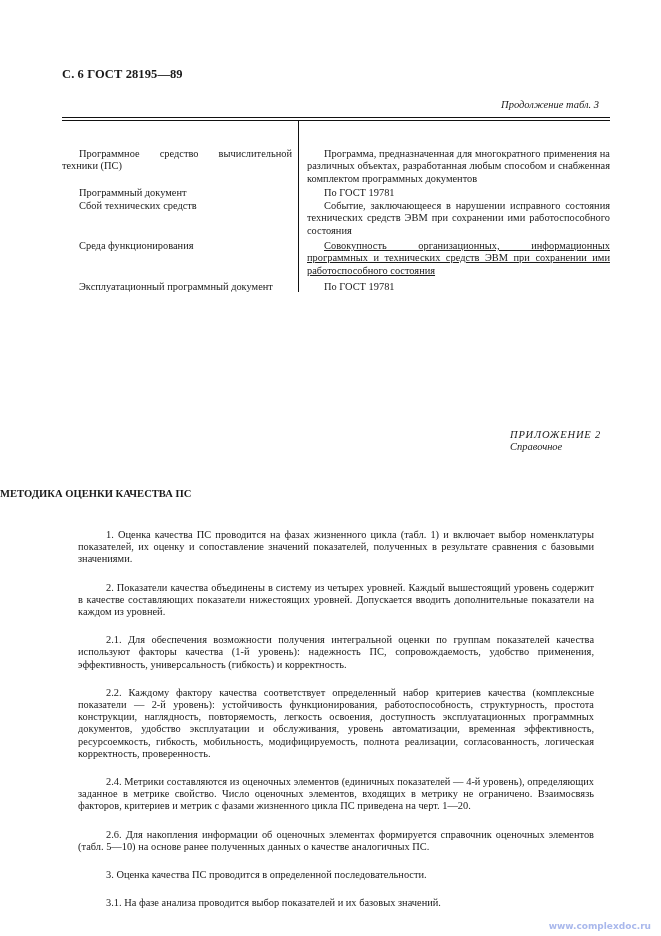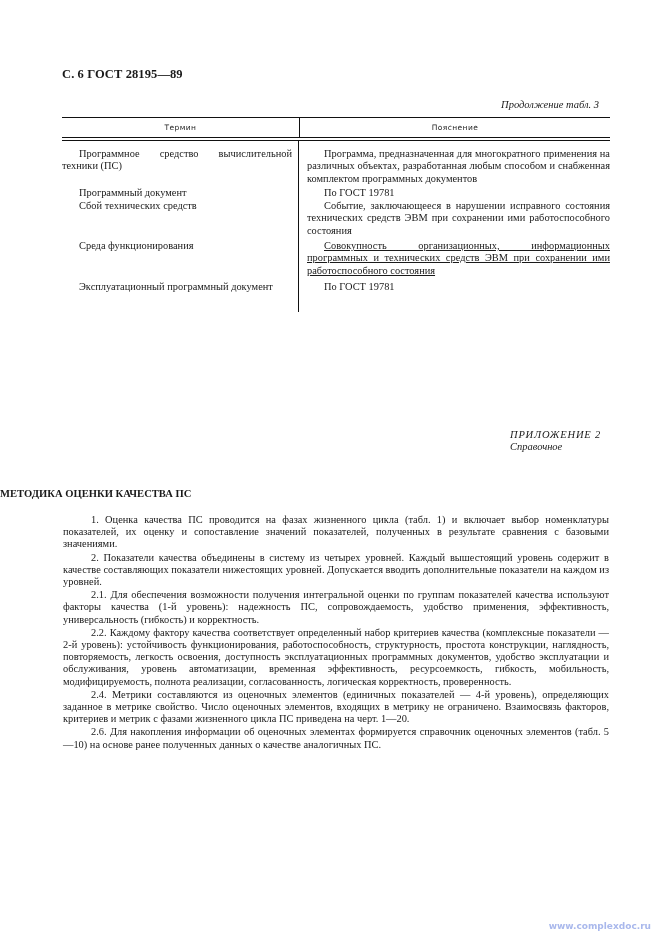--- a/index.html
+++ b/index.html
@@ -51,41 +51,37 @@
   .appendix .num { letter-spacing: 0.8px; }
   .section-title {
     position: absolute; left: 0; width: 580px; top: 488px;
     font-weight: bold; font-size: 10.6px;
   }
   .body-text {
     position: absolute; left: 62px; top: 513px; width: 548px;
   }
   .para {
     font-size: 10.4px; line-height: 12.2px; text-align: justify;
-    text-indent: 28px; margin: 1px;
+    text-indent: 28px; margin: 16px;
   }
   .para.short { text-align: left; }
   .watermark {
     position: absolute; right: 10px; top: 921px;
     font-family: "DejaVu Sans", sans-serif; font-weight: bold;
     font-size: 9px; color: #a9b8ec;
   }
 </style>
 </head>
 <body>
 
 <div class="page-header">С. 6 ГОСТ 28195—89</div>
 
 <div class="table-continuation">Продолжение табл. 3</div>
 
 <div class="terms-table">
-  <div class="th-row">
-    <div class="th left">Термин</div>
-    <div class="th right">Пояснение</div>
-  </div>
   <div class="double-line"></div>
   <div class="tbody">
     <div class="col-left"></div>
     <div class="col-right"></div>
   </div>
 </div>
 
 <p class="cell abs-cell" style="left:62px; top:148px; width:230px;">Программное средство вычислительной техники (ПС)</p>
 <p class="cell abs-cell" style="left:62px; top:187px; width:230px;">Программный документ</p>
 <p class="cell abs-cell" style="left:62px; top:200px; width:230px;">Сбой технических средств</p>
@@ -105,15 +101,17 @@
 
 <div class="section-title">МЕТОДИКА ОЦЕНКИ КАЧЕСТВА ПС</div>
 
 <div class="body-text">
   <p class="para">1. Оценка качества ПС  проводится на фазах жизненного цикла (табл. 1) и включает выбор номенклатуры показателей, их оценку и сопоставление значений показателей, полученных в результате сравнения с базовыми значениями.</p>
   <p class="para">2. Показатели качества объединены в систему из четырех уровней. Каждый вышестоящий уровень содержит в качестве составляющих показатели нижестоящих уровней. Допускается вводить дополнительные показатели на каждом из уровней.</p>
   <p class="para">2.1. Для обеспечения возможности получения интегральной оценки по группам показателей качества используют факторы качества (1-й уровень): надежность ПС, сопровождаемость, удобство применения, эффективность, универсальность (гибкость) и корректность.</p>
   <p class="para">2.2. Каждому фактору качества соответствует определенный набор критериев качества (комплексные показатели — 2-й уровень): устойчивость функционирования, работоспособность, структурность, простота конструкции, наглядность, повторяемость, легкость освоения, доступность эксплуатационных программных документов, удобство эксплуатации и обслуживания, уровень автоматизации, временная эффективность, ресурсоемкость, гибкость, мобильность, модифицируемость, полнота реализации, согласованность, логическая корректность, проверенность.</p>
   <p class="para">2.4. Метрики составляются из оценочных элементов (единичных показателей — 4-й уровень), определяющих заданное в метрике свойство. Число оценочных элементов, входящих в метрику не ограничено. Взаимосвязь факторов, критериев и метрик с фазами жизненного цикла ПС приведена на черт. 1—20.</p>
   <p class="para">2.6. Для накопления информации об оценочных элементах формируется справочник оценочных элементов (табл. 5—10) на основе ранее полученных данных о качестве аналогичных ПС.</p>
+  <p class="para short">3. Оценка качества ПС проводится в определенной последовательности.</p>
+  <p class="para short">3.1. На фазе анализа проводится выбор показателей и их базовых значений.</p>
 </div>
 
 <div class="watermark">www.complexdoc.ru</div>
 
 </body></html>

